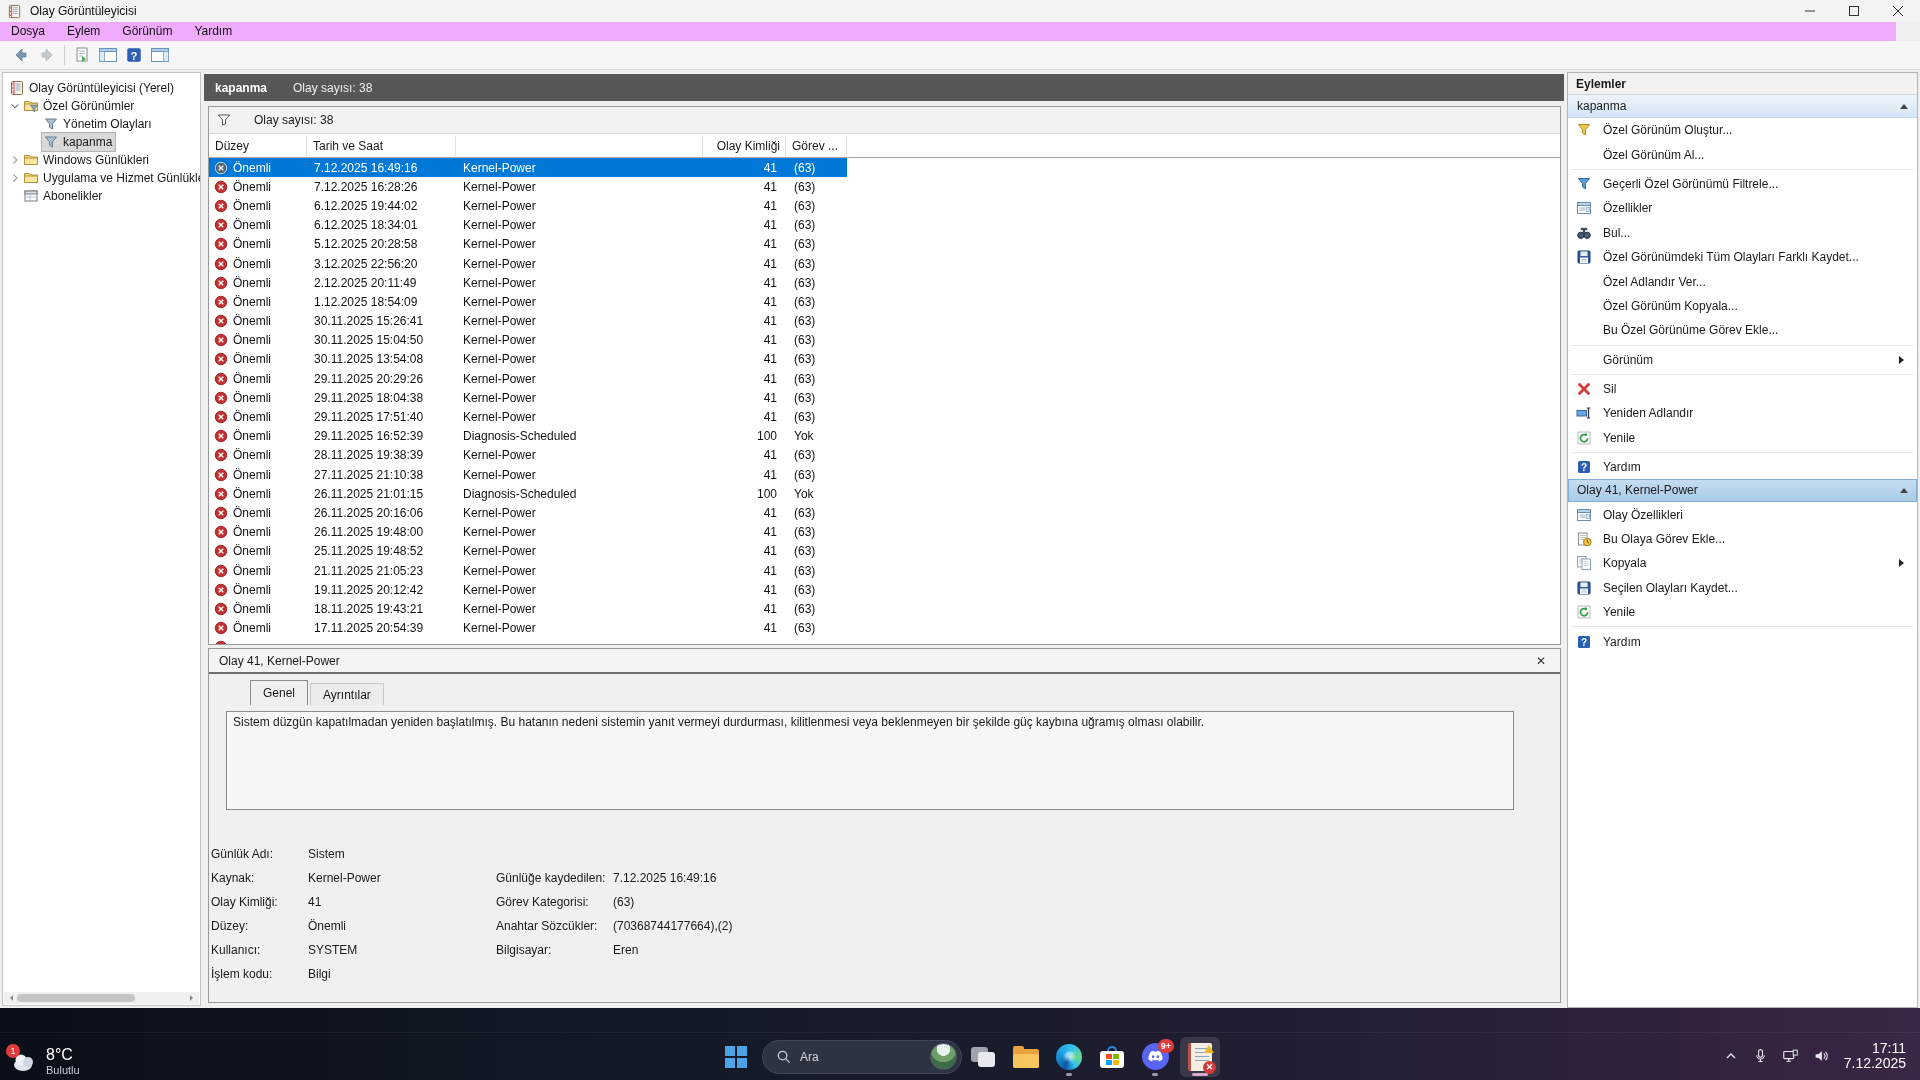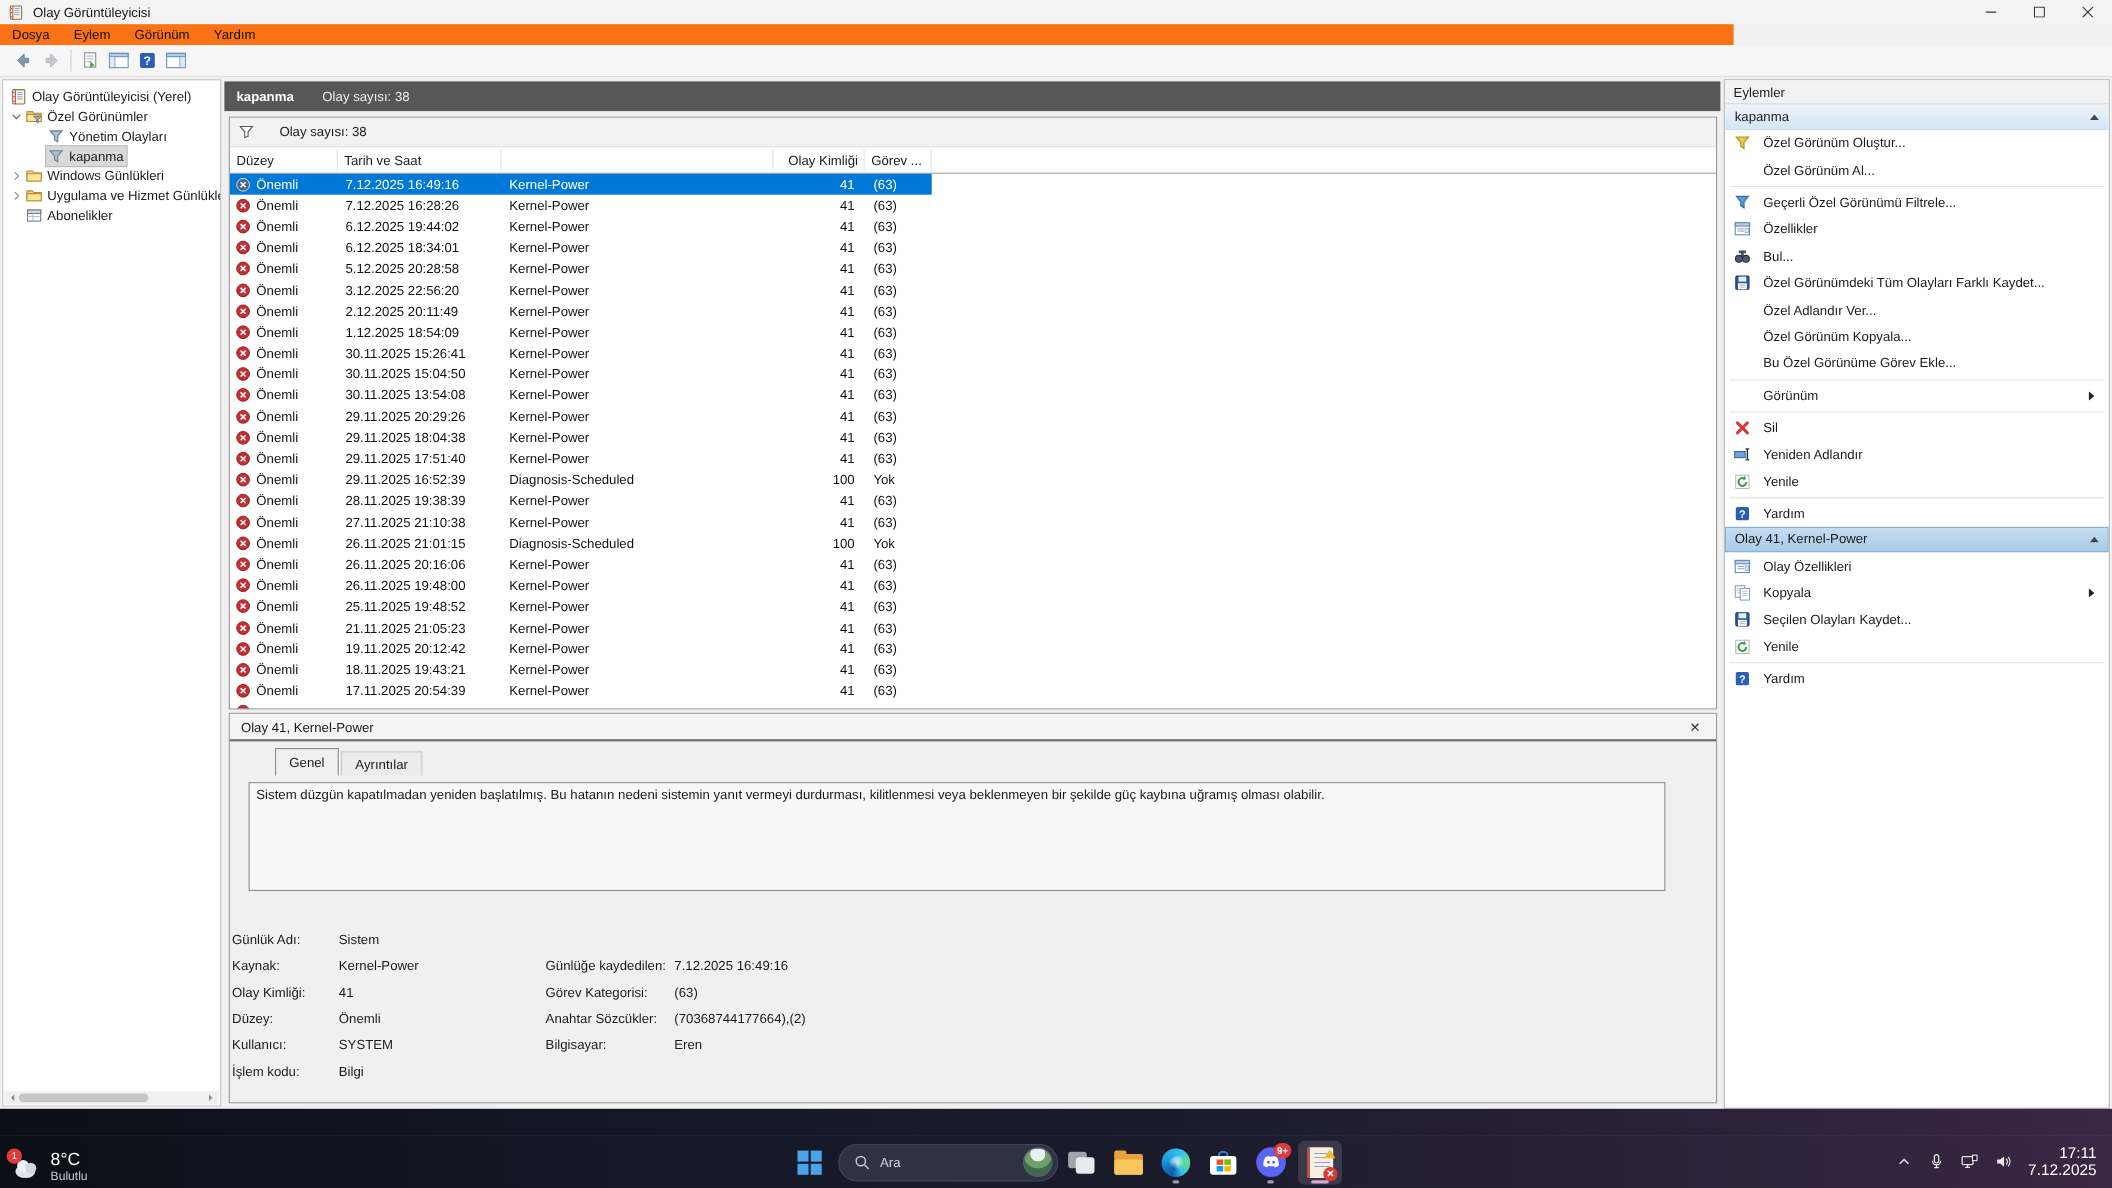--- a/index.html
+++ b/index.html
@@ -6,21 +6,21 @@
   html,body { width:1920px; height:1080px; overflow:hidden; }
   body { font-family:"Liberation Sans",sans-serif; font-size:12px; color:#1a1a1a; background:#f0f0f0; position:relative; }
   svg { display:block; }
 
   
   #titlebar { position:absolute; left:0; top:0; width:1920px; height:22px; background:#f3f3f3; display:flex; align-items:center; }
   #titlebar .appico { width:15px; height:15px; margin:0 8px 0 7px; }
   #titlebar .ttl { font-size:12px; color:#111; }
   .wctrls { position:absolute; right:0; top:0; height:22px; display:flex; }
   .wctrl { width:44px; height:22px; display:flex; align-items:center; justify-content:center; color:#333; font-size:11px; }
-  #menubar { position:absolute; left:0; top:22px; width:1576px; height:19px; background:#f97316; display:flex; align-items:center; }
+  #menubar { position:absolute; left:0; top:22px; width:1896px; height:19px; background:#f0abfc; display:flex; align-items:center; }
   .mitem { padding:0 11px; height:19px; line-height:19px; color:#111; }
   #toolbar { position:absolute; left:0; top:41px; width:1920px; height:29px; background:#f6f6f6; border-bottom:1px solid #dcdcdc; display:flex; align-items:center; padding-left:8px; }
   .tbtn { width:26px; height:24px; display:flex; align-items:center; justify-content:center; }
   .tsep { width:1px; height:20px; background:#d0d0d0; margin:0 4px; }
 
   
   #tree { position:absolute; left:2px; top:72px; width:199px; height:934px; background:#fff; border:1px solid #c3c3c3; overflow:hidden; }
   #tree-list { padding-top:6px; }
   .titem { height:18px; display:flex; align-items:center; white-space:nowrap; }
   .texp { width:14px; height:14px; flex:0 0 14px; display:flex; align-items:center; justify-content:center; }
@@ -64,21 +64,21 @@
   .tab { padding:0 12px; line-height:23px; }
   .tab.active { background:#f0f0f0; border:1px solid #8c8c8c; border-bottom:none; height:25px; line-height:25px; position:relative; z-index:2; }
   .tab.inactive { border:1px solid #c9c9c9; border-bottom:none; height:22px; line-height:22px; background:#ececec; margin-left:2px; }
   #desc-box { position:absolute; left:17px; top:62px; width:1288px; height:99px; background:#f7f7f7; border:1px solid #8c8c8c; padding:3px 6px; line-height:15px; overflow:hidden; }
   #dfields { position:absolute; left:2px; top:178px; width:1300px;margin-top:15px; }
   .frow { display:flex; height:24px; align-items:center; }
   .fl1 { width:97px; } .fv1 { width:188px; } .fl2 { width:117px; } .fv2 { flex:1; }
 
   
   #actions { position:absolute; left:1567px; top:72px; width:351px; height:936px; background:#fff; border:1px solid #b5b5b5; overflow:hidden; }
-  #actions-title { height:22px; line-height:22px; font-weight:normal; padding-left:8px; background:#f2f2f2; border-bottom:1px solid #d5d5d5; }
+  #actions-title { height:22px; line-height:22px; font-weight:bold; padding-left:8px; background:#f2f2f2; border-bottom:1px solid #d5d5d5; }
   .asec-header { height:23px; display:flex; align-items:center; padding:0 9px; background:linear-gradient(#ecf4fb,#d6e6f5); border-bottom:1px solid #c2d8ec; }
   .asec-header.selected { background:linear-gradient(#c6ddf1,#a9cbe8); outline:1px solid #84add2; outline-offset:-1px; }
   .acollapse { margin-left:auto; width:0; height:0; border:4px solid transparent; border-bottom:5px solid #444; margin-bottom:4px; }
   .aitem { height:24.4px; display:flex; align-items:center; padding:0 9px 0 8px; }
   .aitem .aico { width:16px; height:16px; flex:0 0 16px; margin-right:11px; }
   .aitem .aico svg { width:16px; height:16px; }
   .asub { margin-left:auto; width:0; height:0; border:4px solid transparent; border-left:5px solid #222; }
   .asep { height:1px; background:#e4e4e4; margin:2px 4px; }
 
   
@@ -924,20 +924,31 @@
             <rect x="1.5" y="2.5" width="13" height="3" fill="#b8d0e8" stroke="#6a8cae"></rect>
             <path d="M3.5 8h6M3.5 10h6" stroke="#8aa8c8" stroke-width="0.9"></path>
             <rect x="10.5" y="7.5" width="3" height="4" fill="#d8e8f8" stroke="#8aa8c8" stroke-width="0.7"></rect>
           </svg>
         </span>
         <span>Olay Özellikleri</span>
       </div>
       <div class="aitem">
         <span class="aico">
           <svg viewBox="0 0 16 16">
+            <rect x="2.5" y="2" width="8.5" height="12" fill="#fff" stroke="#8a8a8a"></rect>
+            <path d="M4 4.5h5.5M4 6.5h5.5M4 8.5h4" stroke="#a8b4c0" stroke-width="0.8"></path>
+            <circle cx="11.3" cy="11" r="3.8" fill="#f5c242" stroke="#a87d1e"></circle>
+            <path d="M11.3 8.8v2.3l1.5 1" stroke="#5a4310" stroke-width="0.9" fill="none"></path>
+          </svg>
+        </span>
+        <span>Bu Olaya Görev Ekle...</span>
+      </div>
+      <div class="aitem">
+        <span class="aico">
+          <svg viewBox="0 0 16 16">
             <rect x="1.5" y="1.5" width="8.5" height="10.5" fill="#fff" stroke="#8aa0b8"></rect>
             <path d="M3 4h5M3 6h5M3 8h5" stroke="#aab6c2" stroke-width="0.7"></path>
             <rect x="6" y="4" width="8.5" height="10.5" fill="#fff" stroke="#8aa0b8"></rect>
             <path d="M7.5 6.5h5M7.5 8.5h5M7.5 10.5h5" stroke="#aab6c2" stroke-width="0.7"></path>
           </svg>
         </span>
         <span>Kopyala</span>
         <span class="asub"></span>
       </div>
       <div class="aitem">

